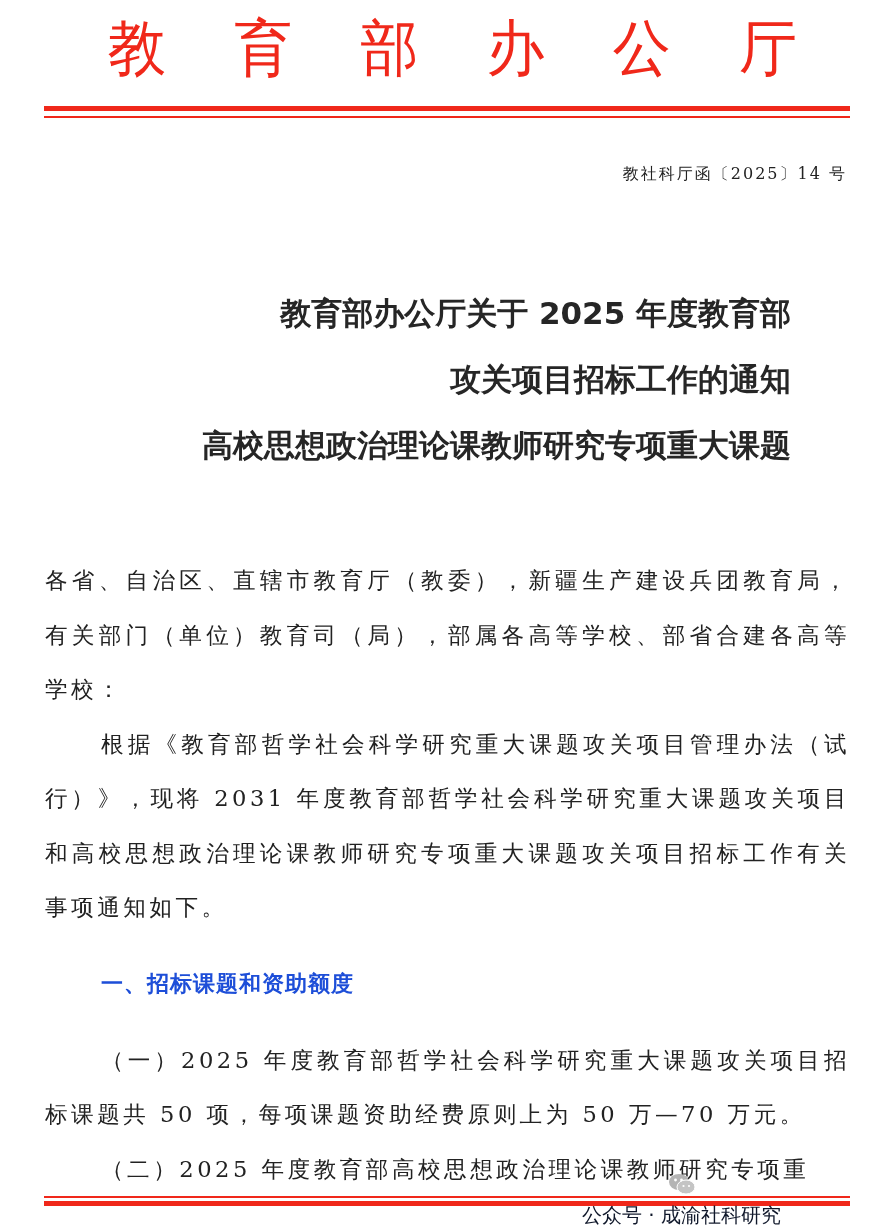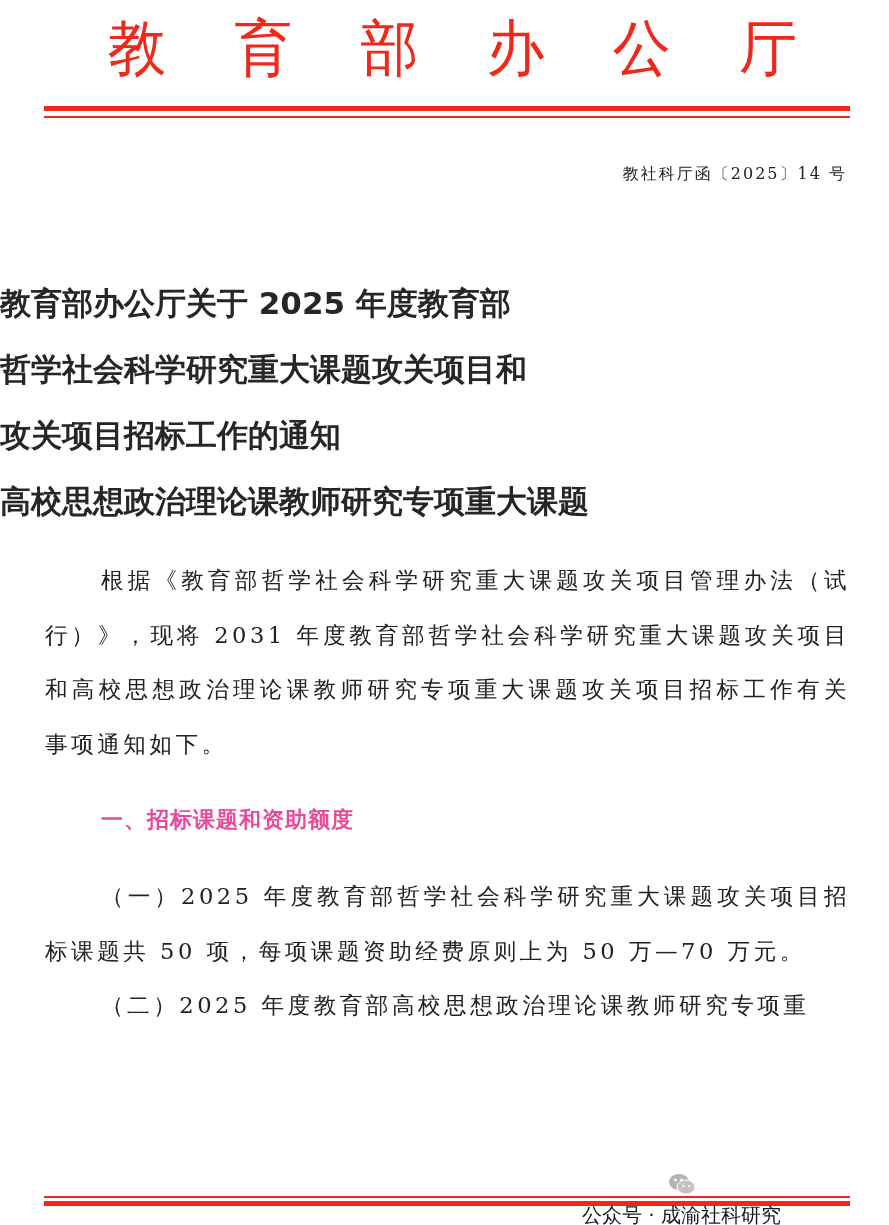--- a/index.html
+++ b/index.html
@@ -4,28 +4,28 @@
 <style>
   html, body { margin: 0; padding: 0; background: #ffffff; }
   body { width: 889px; height: 1225px; position: relative; overflow: hidden;
          font-family: "DejaVu Serif", "Liberation Serif", serif; color: #222; }
   .masthead { position: absolute; left: 0; top: 8px; width: 889px; height: 80px;
               display: flex; justify-content: space-between; padding: 0 92px 0 108px; box-sizing: border-box; }
   .masthead span { font-family: "DejaVu Serif", serif; font-size: 58px; color: #f0281a; line-height: 80px;
                    font-weight: normal; letter-spacing: 0; transform: scaleY(1.05); }
   .rule-thick { position: absolute; left: 44px; width: 806px; background: #f0281a; }
   .docno { position: absolute; right: 42px; top: 144px; font-size: 16px; letter-spacing: 2px; color: #222; margin-top: 20px; }
-  .title { position: absolute; left: 0; top: 270px; width: 791px; text-align: left; }
+  .title { position: absolute; left: 0; top: 280px; width: 791px; text-align: right; }
   .title div { font-family: "DejaVu Sans", "Liberation Sans", sans-serif; font-weight: bold; font-size: 31px;
                line-height: 66px; color: #262626; }
   .body { position: absolute; left: 45px; top: 553px; width: 805px; }
   .p { font-size: 22.6px; line-height: 54.5px; letter-spacing: 3.5px; text-align: justify; color: #222; margin: 0; }
   .indent { text-indent: 56px; }
   .heading { font-family: "DejaVu Sans", "Liberation Sans", sans-serif; font-weight: bold; font-size: 22px;
-             line-height: 54px; letter-spacing: 1px; text-indent: 56px; color: #ec4899; }
+             line-height: 54px; letter-spacing: 1px; text-indent: 56px; color: #1d4ed8; }
   .watermark { position: absolute; left: 582px; top: 1172px; display: flex; align-items: center; gap: 6px;
                color: #0f172a; font-family: "DejaVu Sans", sans-serif; font-size: 20px; flex-direction: column; }
   .wm-icon { width: 28px; height: 24px; position: relative; }
 </style>
 </head>
 <body>
 
 <div class="masthead">
   <span>教</span>
   <span>育</span>
@@ -35,26 +35,26 @@
   <span>厅</span>
 </div>
 
 <div class="rule-thick" style="top:106px;height:5px;"></div>
 <div class="rule-thick" style="top:116px;height:2px;"></div>
 
 <div class="docno">教社科厅函〔2025〕14 号</div>
 
 <div class="title">
   <div>教育部办公厅关于 2025 年度教育部</div>
-  <div>哲学社会科学研究重大课题攻关项目和</div>
   <div>攻关项目招标工作的通知</div>
   <div>高校思想政治理论课教师研究专项重大课题</div>
 </div>
 
 <div class="body">
+  <p class="p">各省、自治区、直辖市教育厅（教委），新疆生产建设兵团教育局，有关部门（单位）教育司（局），部属各高等学校、部省合建各高等学校：</p>
   <p class="p indent">根据《教育部哲学社会科学研究重大课题攻关项目管理办法（试行）》，现将 2031 年度教育部哲学社会科学研究重大课题攻关项目和高校思想政治理论课教师研究专项重大课题攻关项目招标工作有关事项通知如下。</p>
   <p class="heading">一、招标课题和资助额度</p>
   <p class="p indent">（一）2025 年度教育部哲学社会科学研究重大课题攻关项目招标课题共 50 项，每项课题资助经费原则上为 50 万—70 万元。</p>
   <p class="p indent" style="white-space:nowrap;">（二）2025 年度教育部高校思想政治理论课教师研究专项重</p>
 </div>
 
 <div class="rule-thick" style="top:1196px;height:2px;"></div>
 <div class="rule-thick" style="top:1201px;height:5px;"></div>
 
 <div class="watermark">

